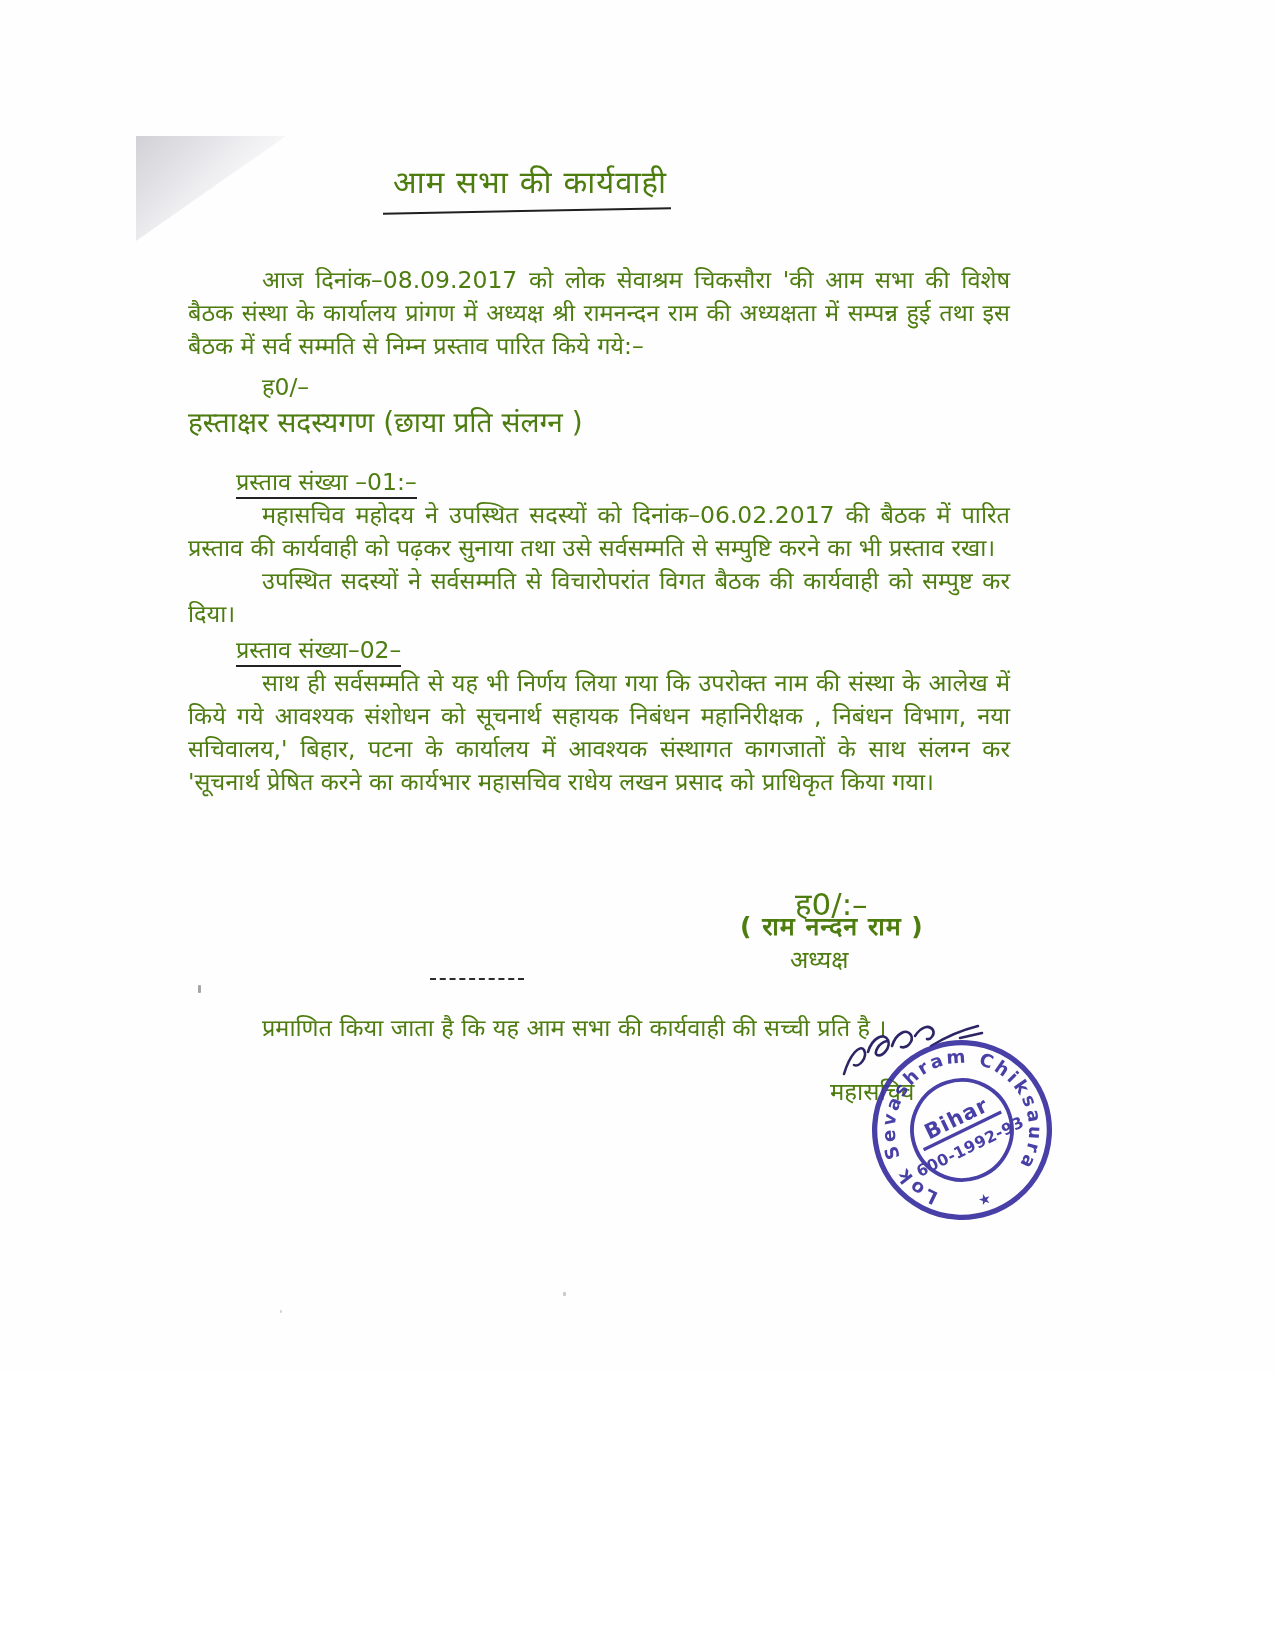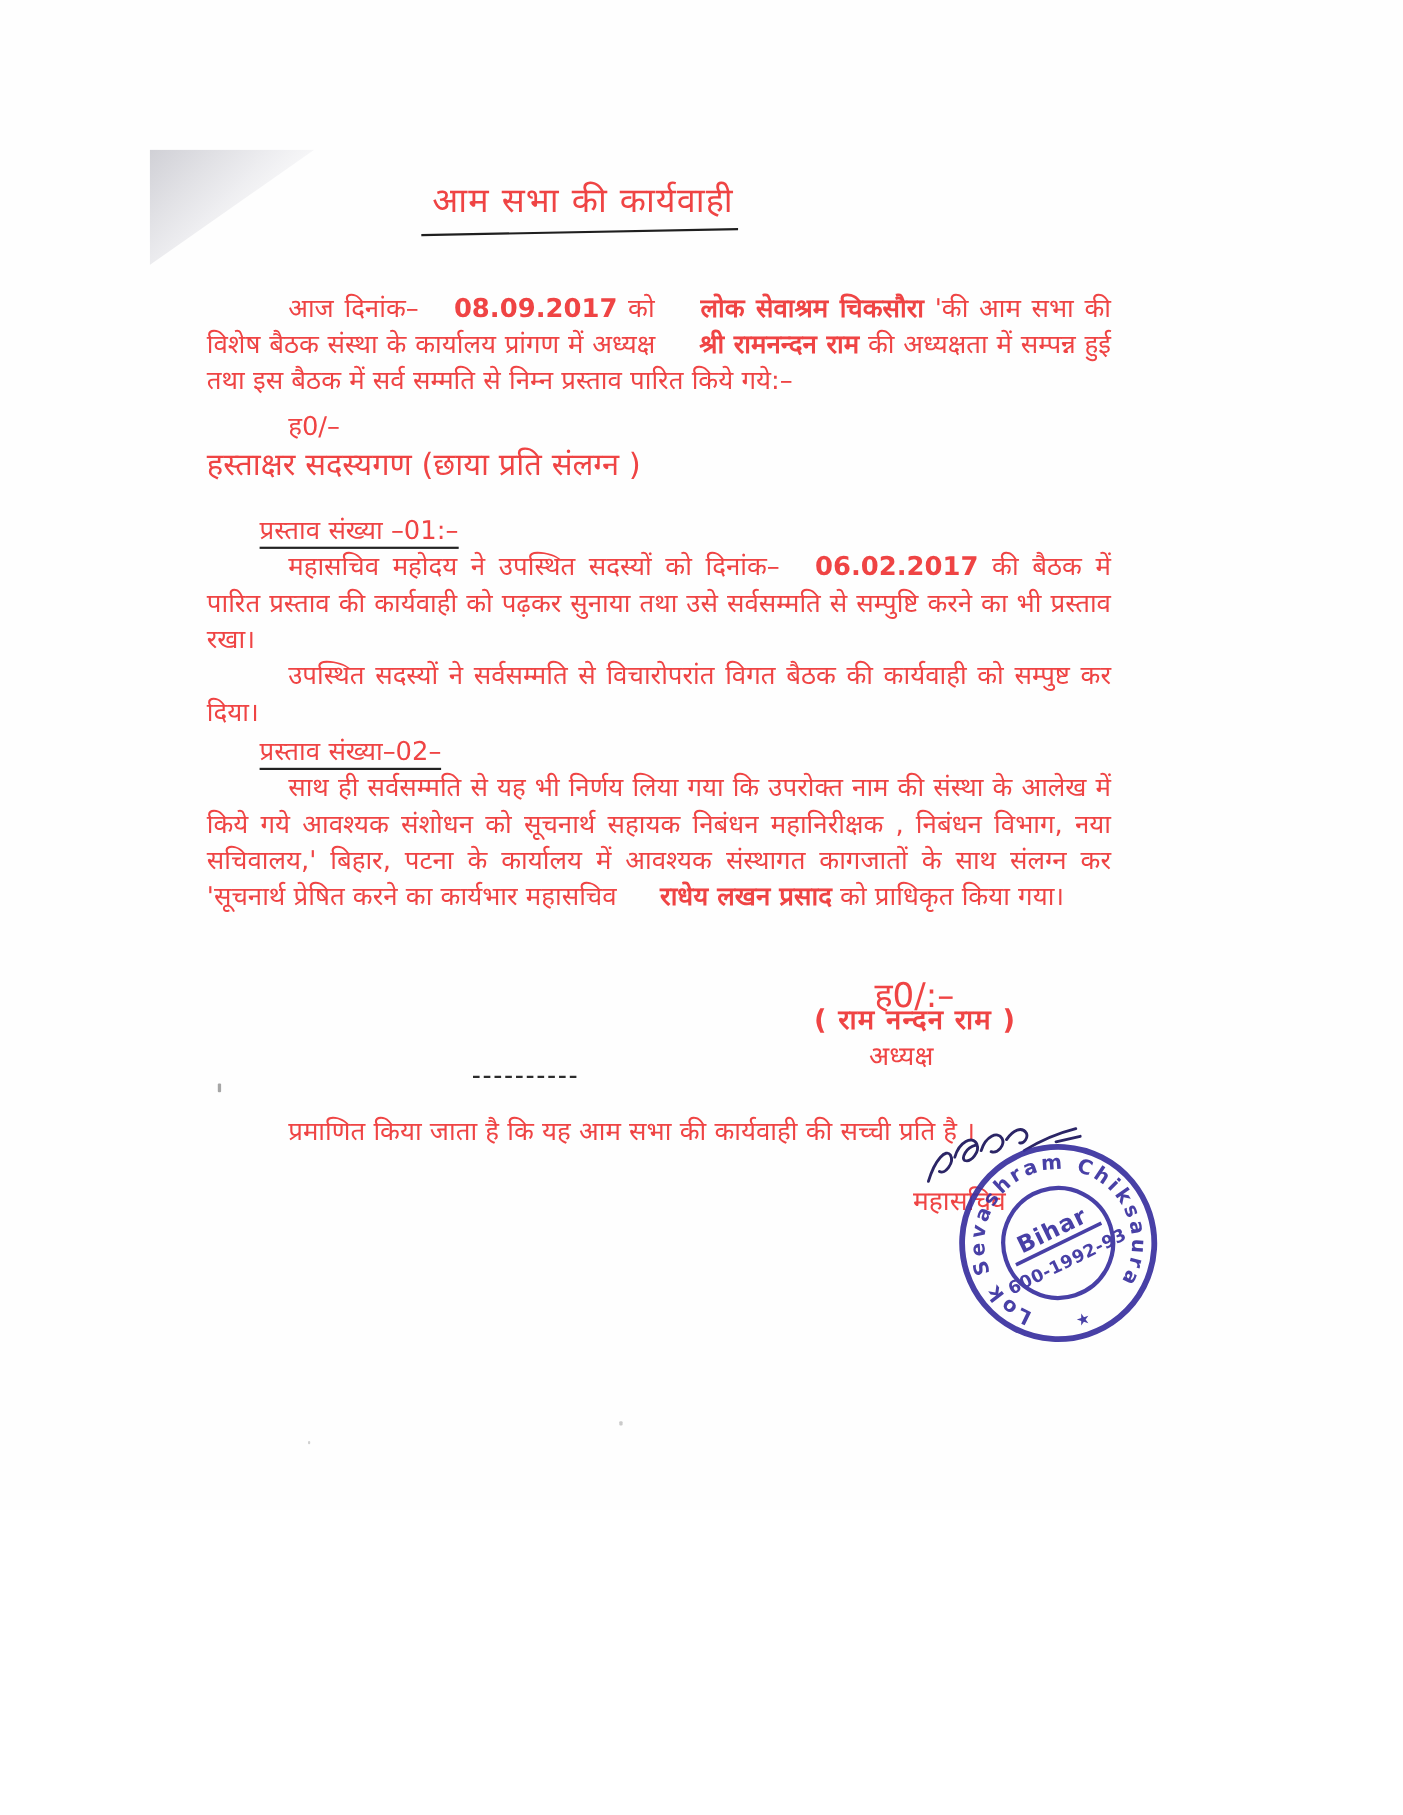--- a/index.html
+++ b/index.html
@@ -2,21 +2,21 @@
 <html lang="hi"><head>
 <meta charset="utf-8">
 <style>
   html,body{margin:0;padding:0;background:#ffffff;}
   .page{
     position:relative;
     width:1275px;height:1373px;
     background:#fefefe;
     overflow:hidden;
     font-family:"DejaVu Sans",sans-serif;
-    color:#ef4444;
+    color:#4d7c0f;
   }
   
   .corner-fold{
     position:absolute;left:136px;top:136px;width:150px;height:105px;
     background:linear-gradient(135deg,rgba(158,158,170,.48),rgba(196,196,206,.28) 45%,rgba(255,255,255,0) 72%);
     clip-path:polygon(0 0,100% 0,0 100%);
   }
   .speck{position:absolute;background:#6a6a6a;border-radius:1px;}
 
   .title-wrap{position:absolute;left:0;top:160px;width:1060px;text-align:center;}
@@ -25,21 +25,21 @@
     font-size:31px;letter-spacing:1px;
     padding:0 6px 6px 6px;
   }
   .title-underline{
     position:absolute;left:383px;top:210px;width:288px;height:2px;
     background:#1f1f1f;transform:rotate(-1.1deg);
   }
 
   .body-text{font-size:23.5px;line-height:33px;text-align:justify;}
   .indent{text-indent:74px;}
-  .b{font-weight:bold;margin-left:32px;}
+  .b{font-weight:normal;}
 
   .intro{position:absolute;left:188px;top:240px;width:822px;}
   .sig-ho-1{position:absolute;left:262px;top:370px;font-size:23.5px;}
   .sig-members{position:absolute;left:188px;top:402px;font-size:28px;}
 
   .proposals{position:absolute;left:188px;top:466px;width:822px;}
   .prop-heading{
     font-size:23.5px;line-height:33px;font-weight:normal;margin:0;
     display:block;
   }

